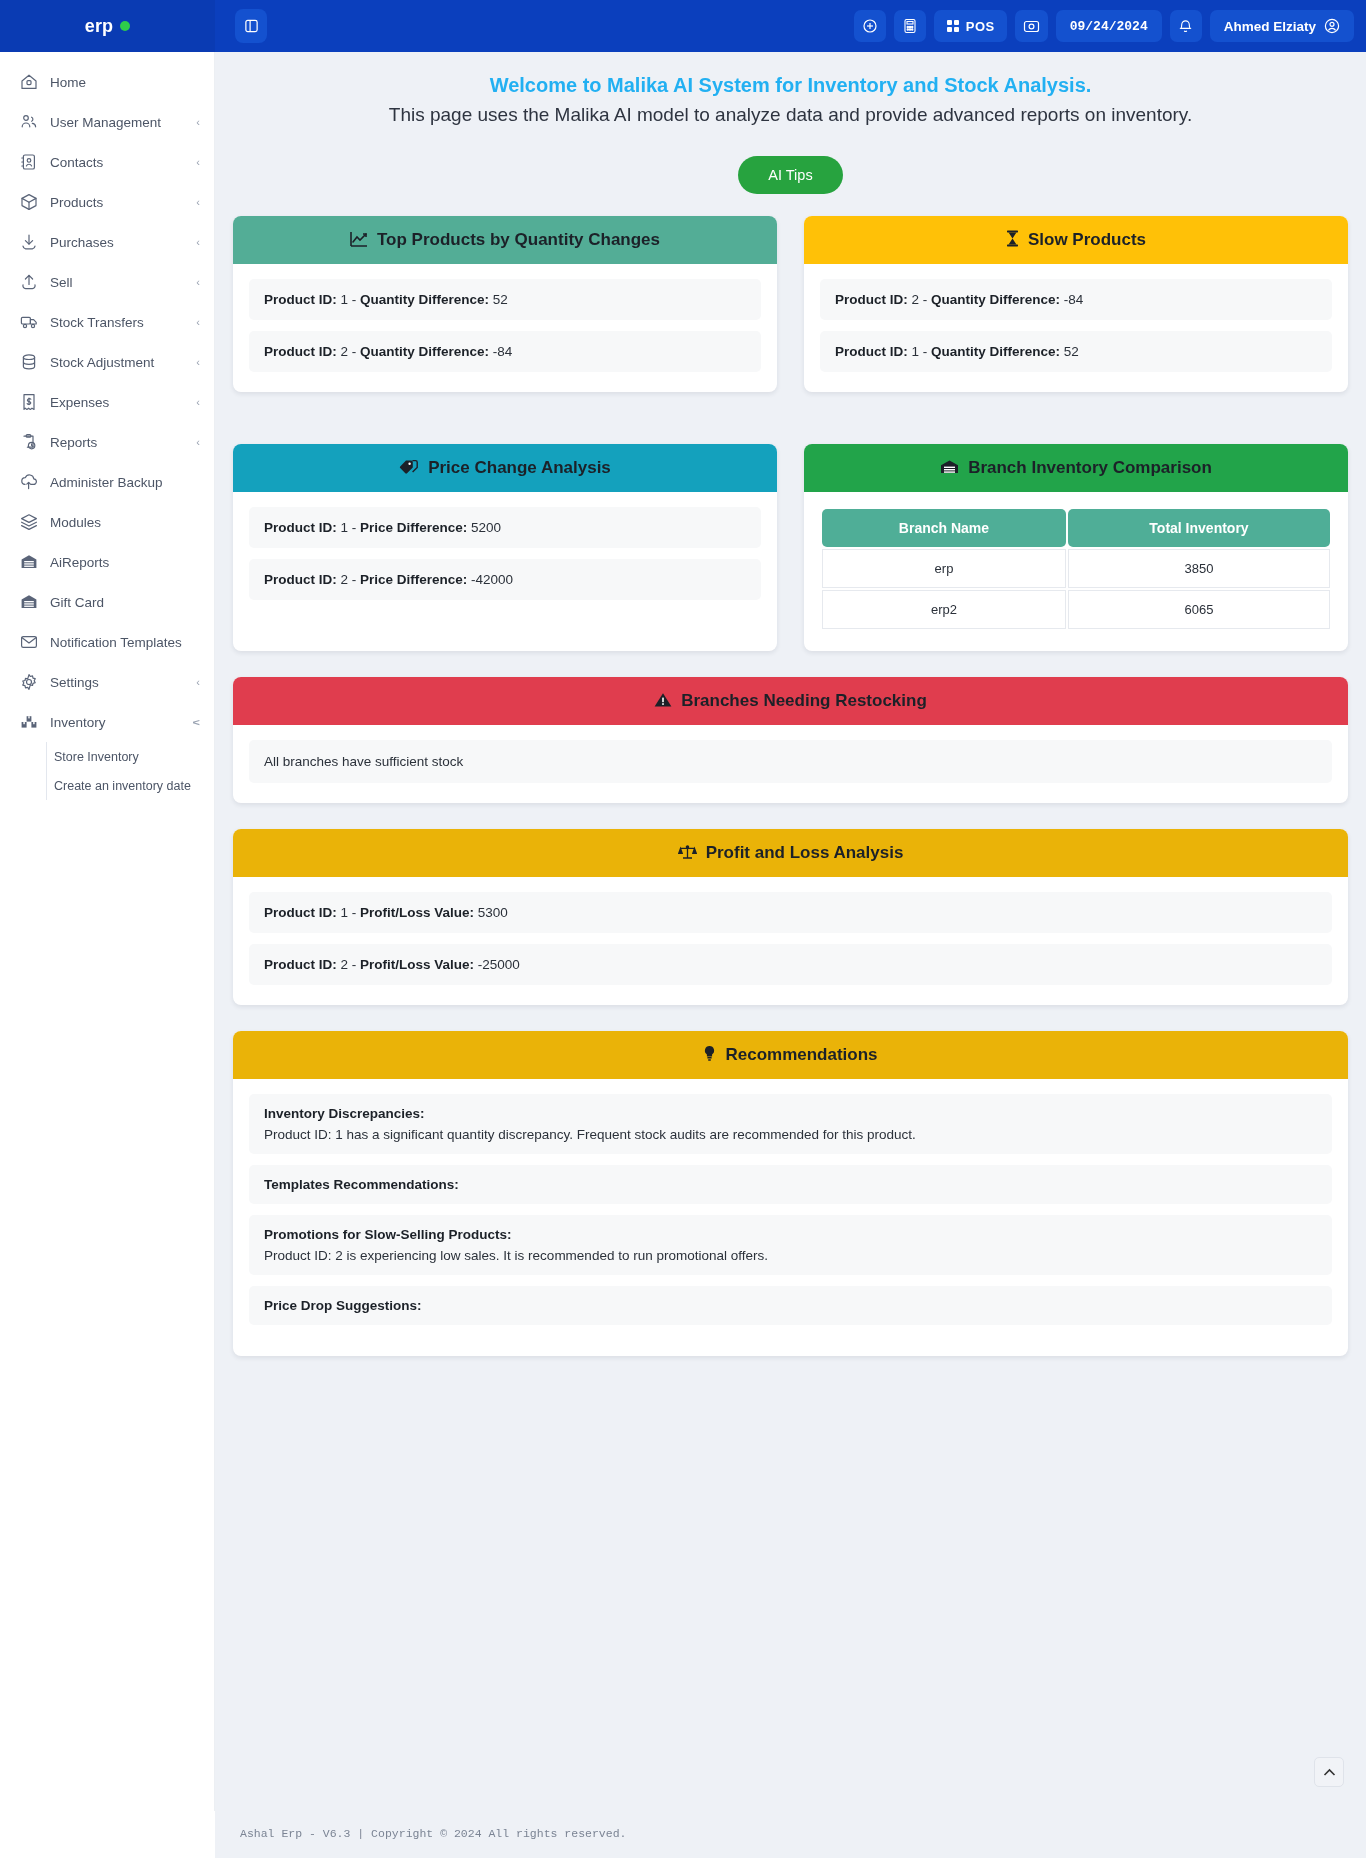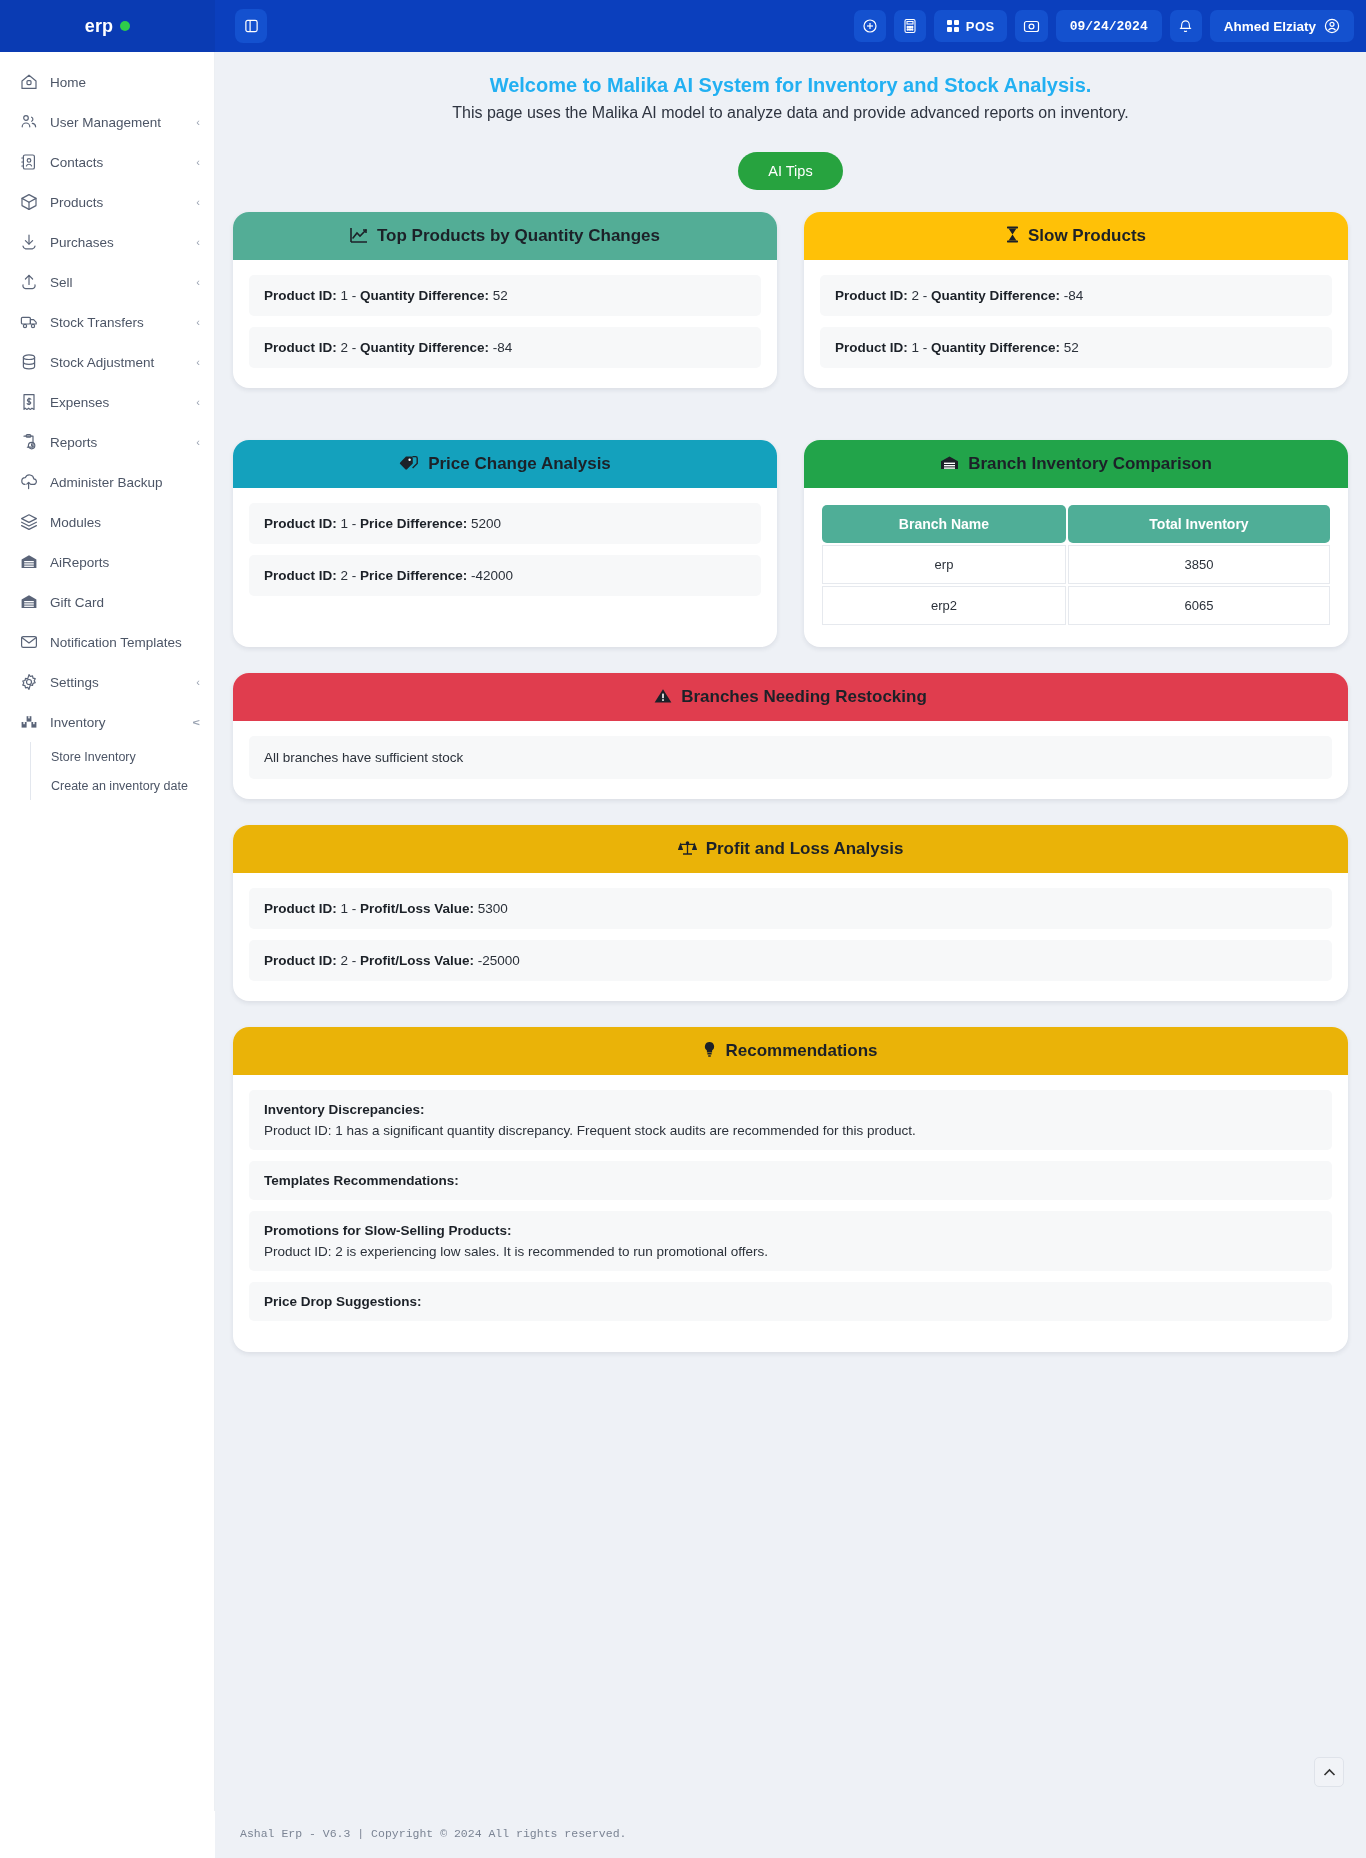--- a/index.html
+++ b/index.html
@@ -107,44 +107,44 @@
   .nav-ico { width: 18px; height: 18px; flex: 0 0 18px; color:#5a6478; }
   .nav-label { font-size: 13.5px; flex: 1; color:#4c5566; }
   .chev { color: #9aa3b2; font-size: 11px; }
   .chev.open { transform: rotate(90deg); }
   .submenu { padding-left: 28px; border-left: 0; }
   .sub-item {
     display: flex; align-items: center;
     height: 29px;
     font-size: 12.5px;
     color: #4c5566;
-    padding-left: 20px;
+    padding-left: 7px;
     border-left: 1px solid #e3e7ee;
-    margin-left: 2px;
+    margin-left: 18px;
     cursor: pointer;
   }
 
   
   .main {
     flex: 1;
     background: #eef1f6;
     padding: 18px 18px 0 18px;
     position: relative;
   }
   .page-title {
     text-align: center;
     color: #22b0f2;
     font-size: 20px;
     font-weight: bold;
     margin-top: 4px;
   }
   .page-sub {
     text-align: center;
     color: #2e3440;
-    font-size: 16px;
+    font-size: 19px;
     margin-top: 7px;
   }
   .tips-row { display: flex; justify-content: center; margin: 30px 0 22px 0; }
   .tips-btn {
     background: #27a33f;
     color: #fff;
     border: none;
     border-radius: 22px;
     padding: 11px 30px;
     font-size: 14.5px;
@@ -152,21 +152,21 @@
   }
 
   .grid2 {
     display: grid;
     grid-template-columns: 1fr 1fr;
     gap: 26px 27px;
   }
 
   .card {
     background: #fff;
-    border-radius: 16px;
+    border-radius: 8px;
     box-shadow: 0 2px 5px rgba(18,30,60,.09);
     overflow: hidden;
     margin-bottom: 26px;
   }
   .card-head {
     padding: 14px 10px;
     text-align: center;
     font-size: 17px;
     font-weight: bold;
     color: #1c2128;

